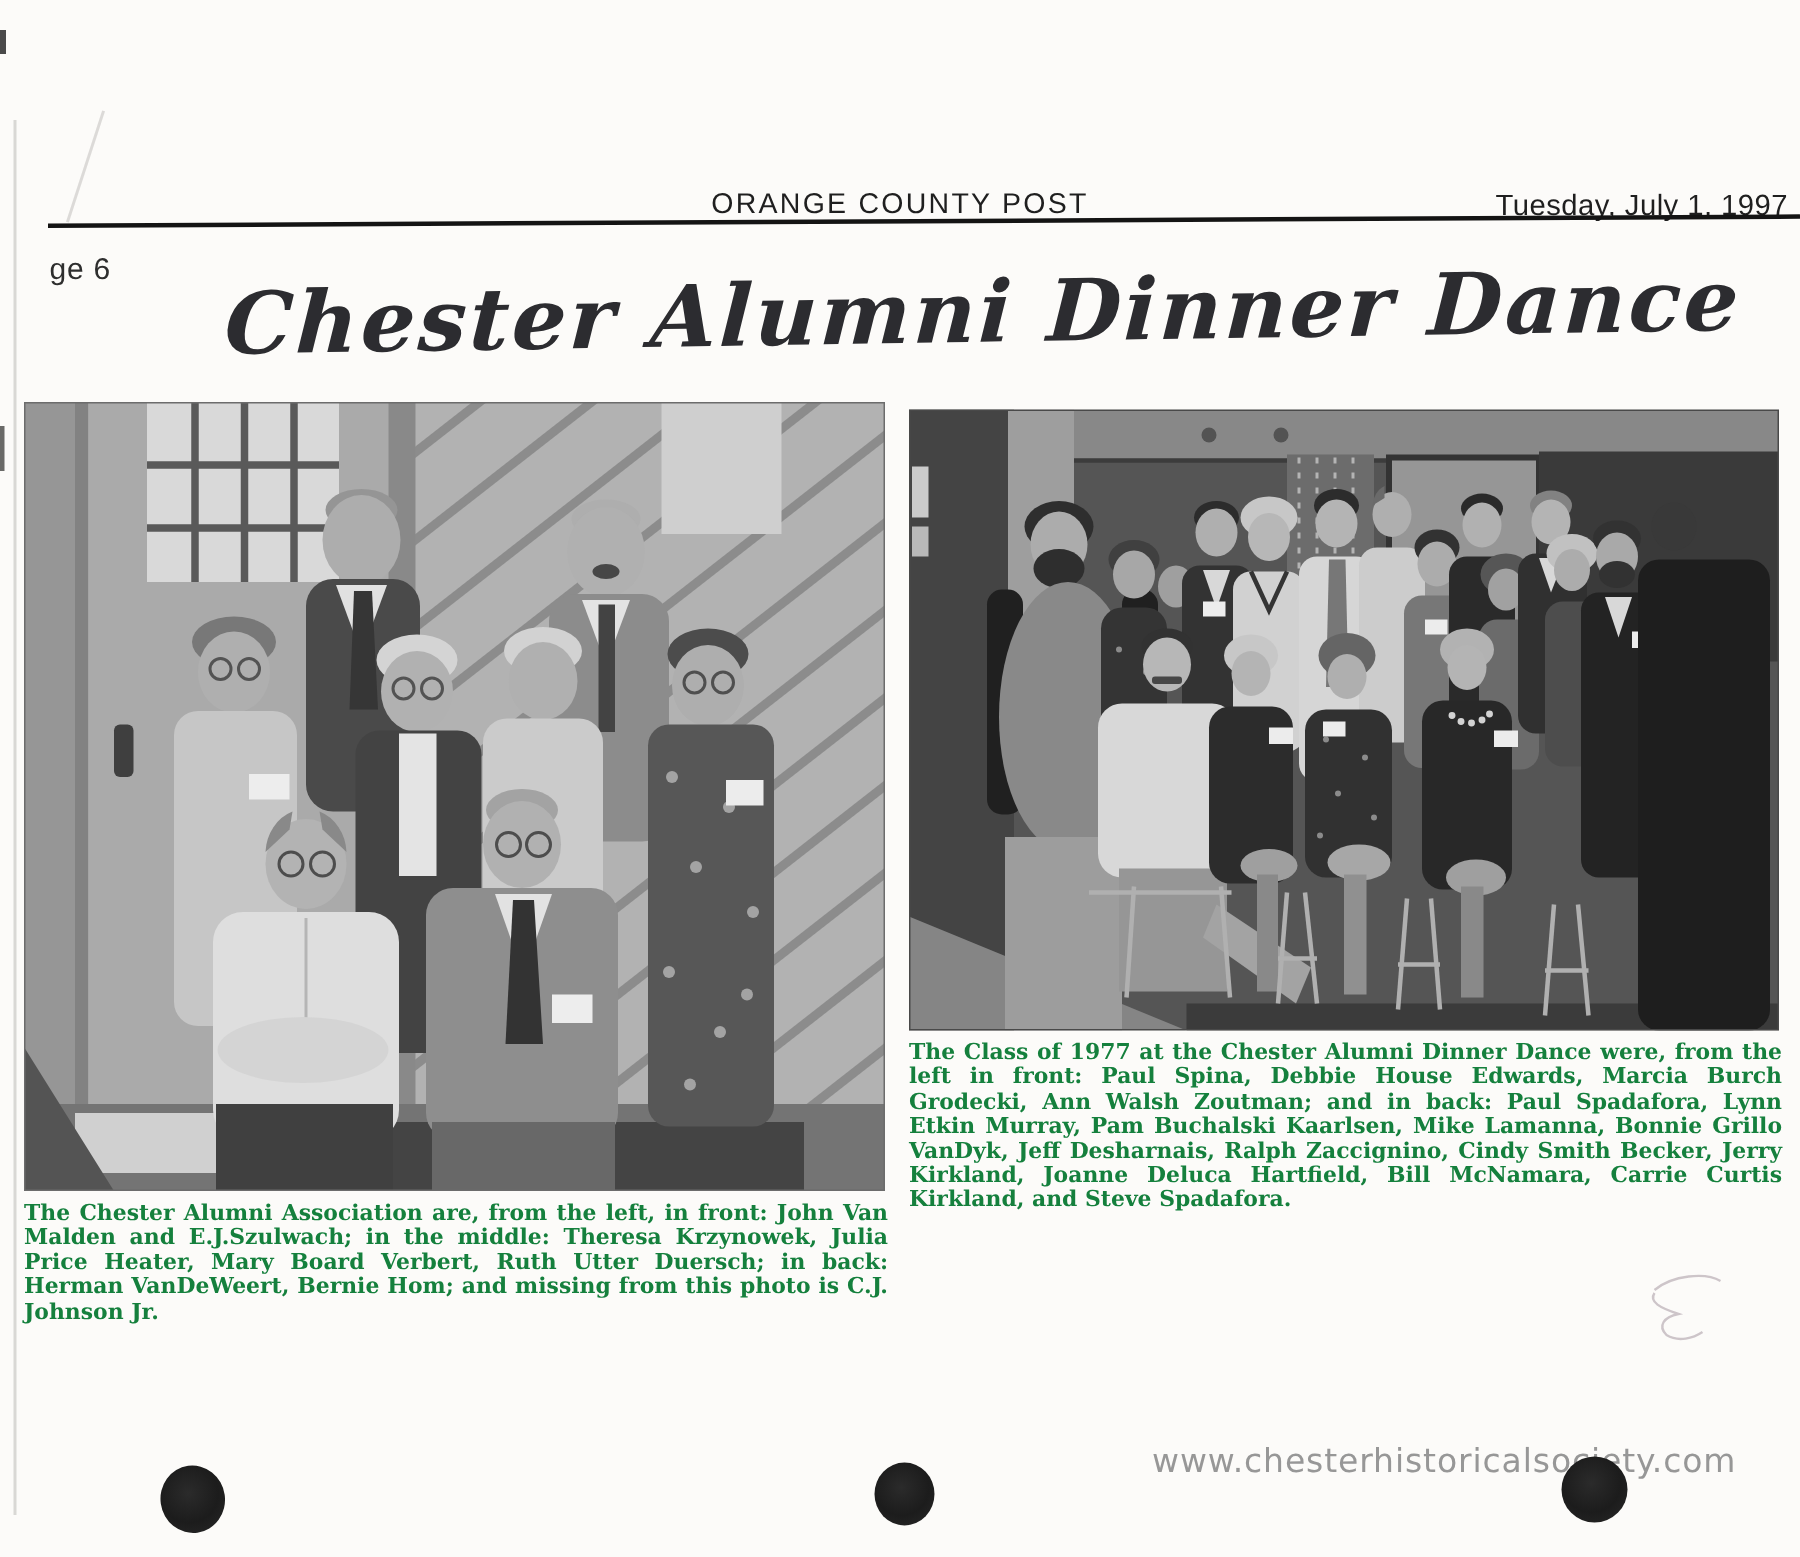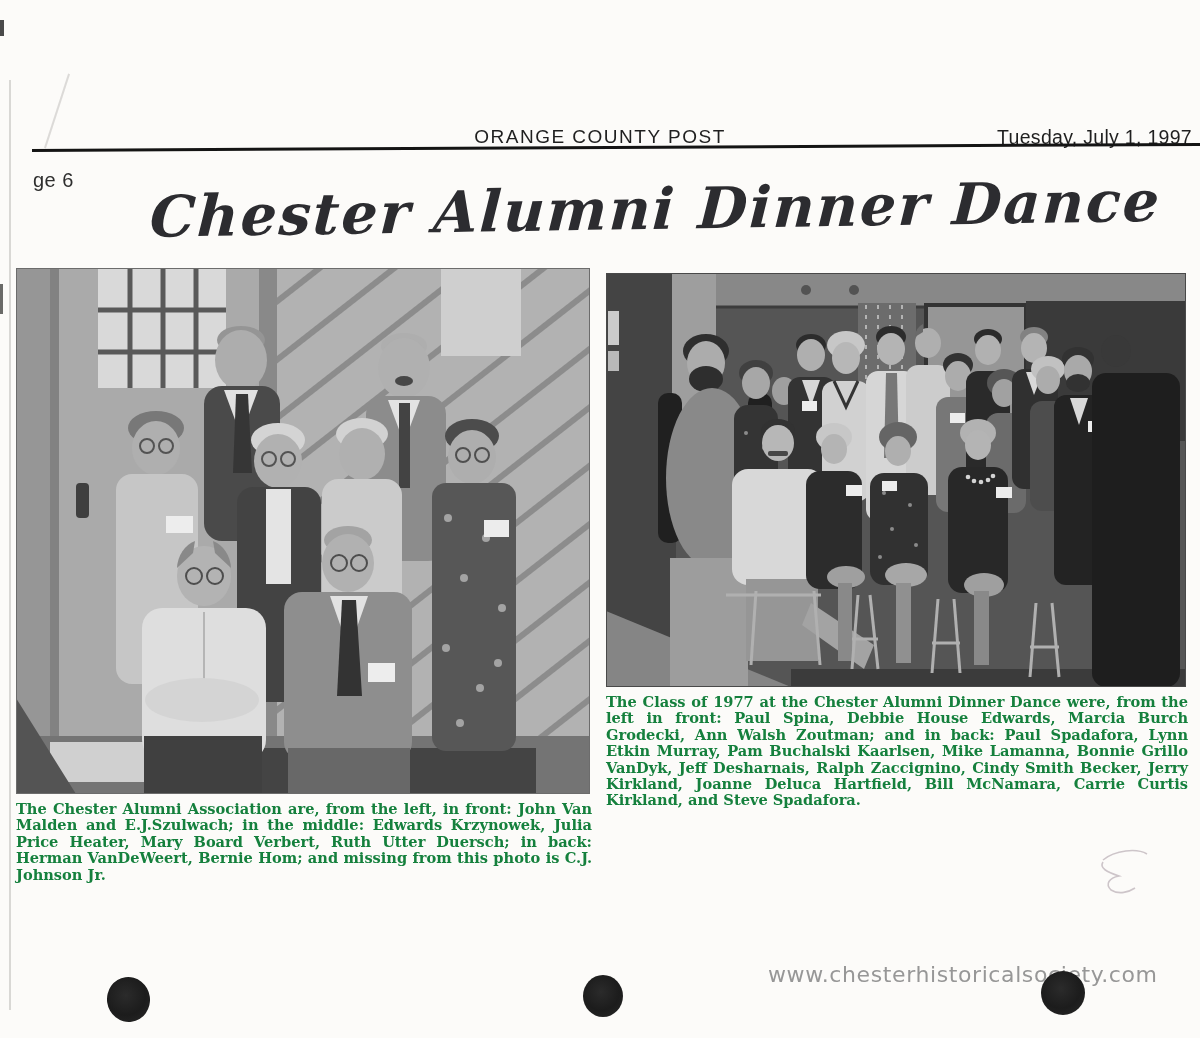--- a/index.html
+++ b/index.html
@@ -344,21 +344,21 @@
         <line x1="424" y1="374" x2="453" y2="374"></line>
         <line x1="150" y1="318" x2="145" y2="392"></line>
           <line x1="208" y1="318" x2="214" y2="392"></line>
         <line x1="120" y1="322" x2="215" y2="322"></line>
       </g>
       <rect x="0.5" y="0.5" width="579" height="413" fill="none" stroke="#4a4845" stroke-width="1"></rect>
     </svg>
   </div>
 
   <div class="caption caption-right">The Class of 1977 at the Chester Alumni Dinner Dance were, from the left in front: Paul Spina, Debbie House Edwards, Marcia Burch Grodecki, Ann Walsh Zoutman; and in back: Paul Spadafora, Lynn Etkin Murray, Pam Buchalski Kaarlsen, Mike Lamanna, Bonnie Grillo VanDyk, Jeff Desharnais, Ralph Zaccignino, Cindy Smith Becker, Jerry Kirkland, Joanne Deluca Hartfield, Bill McNamara, Carrie Curtis Kirkland, and Steve Spadafora.</div>
-  <div class="caption caption-left">The Chester Alumni Association are, from the left, in front: John Van Malden and E.J.Szulwach; in the middle: Edwards Krzynowek, Julia Price Heater, Mary Board Verbert, Ruth Utter Duersch; in back: Herman VanDeWeert, Bernie Hom; and missing from this photo is C.J. Johnson Jr.</div>
+  <div class="caption caption-left">The Chester Alumni Association are, from the left, in front: John Van Malden and E.J.Szulwach; in the middle: Theresa Krzynowek, Julia Price Heater, Mary Board Verbert, Ruth Utter Duersch; in back: Herman VanDeWeert, Bernie Hom; and missing from this photo is C.J. Johnson Jr.</div>
 
   <div class="watermark">www.chesterhistoricalsociety.com</div>
 
   <div class="punch punch-1"></div>
   <div class="punch punch-2"></div>
   <div class="punch punch-3"></div>
 
   <svg class="squiggle" width="80" height="70" viewBox="0 0 80 70">
     <path d="M18,22 C30,12 52,10 62,16" fill="none" stroke="#beb3ba" stroke-width="1.6"></path>
     <path d="M18,24 C14,30 22,34 34,38 C24,40 20,46 26,52 C34,57 44,54 50,50" fill="none" stroke="#beb3ba" stroke-width="1.6"></path>

